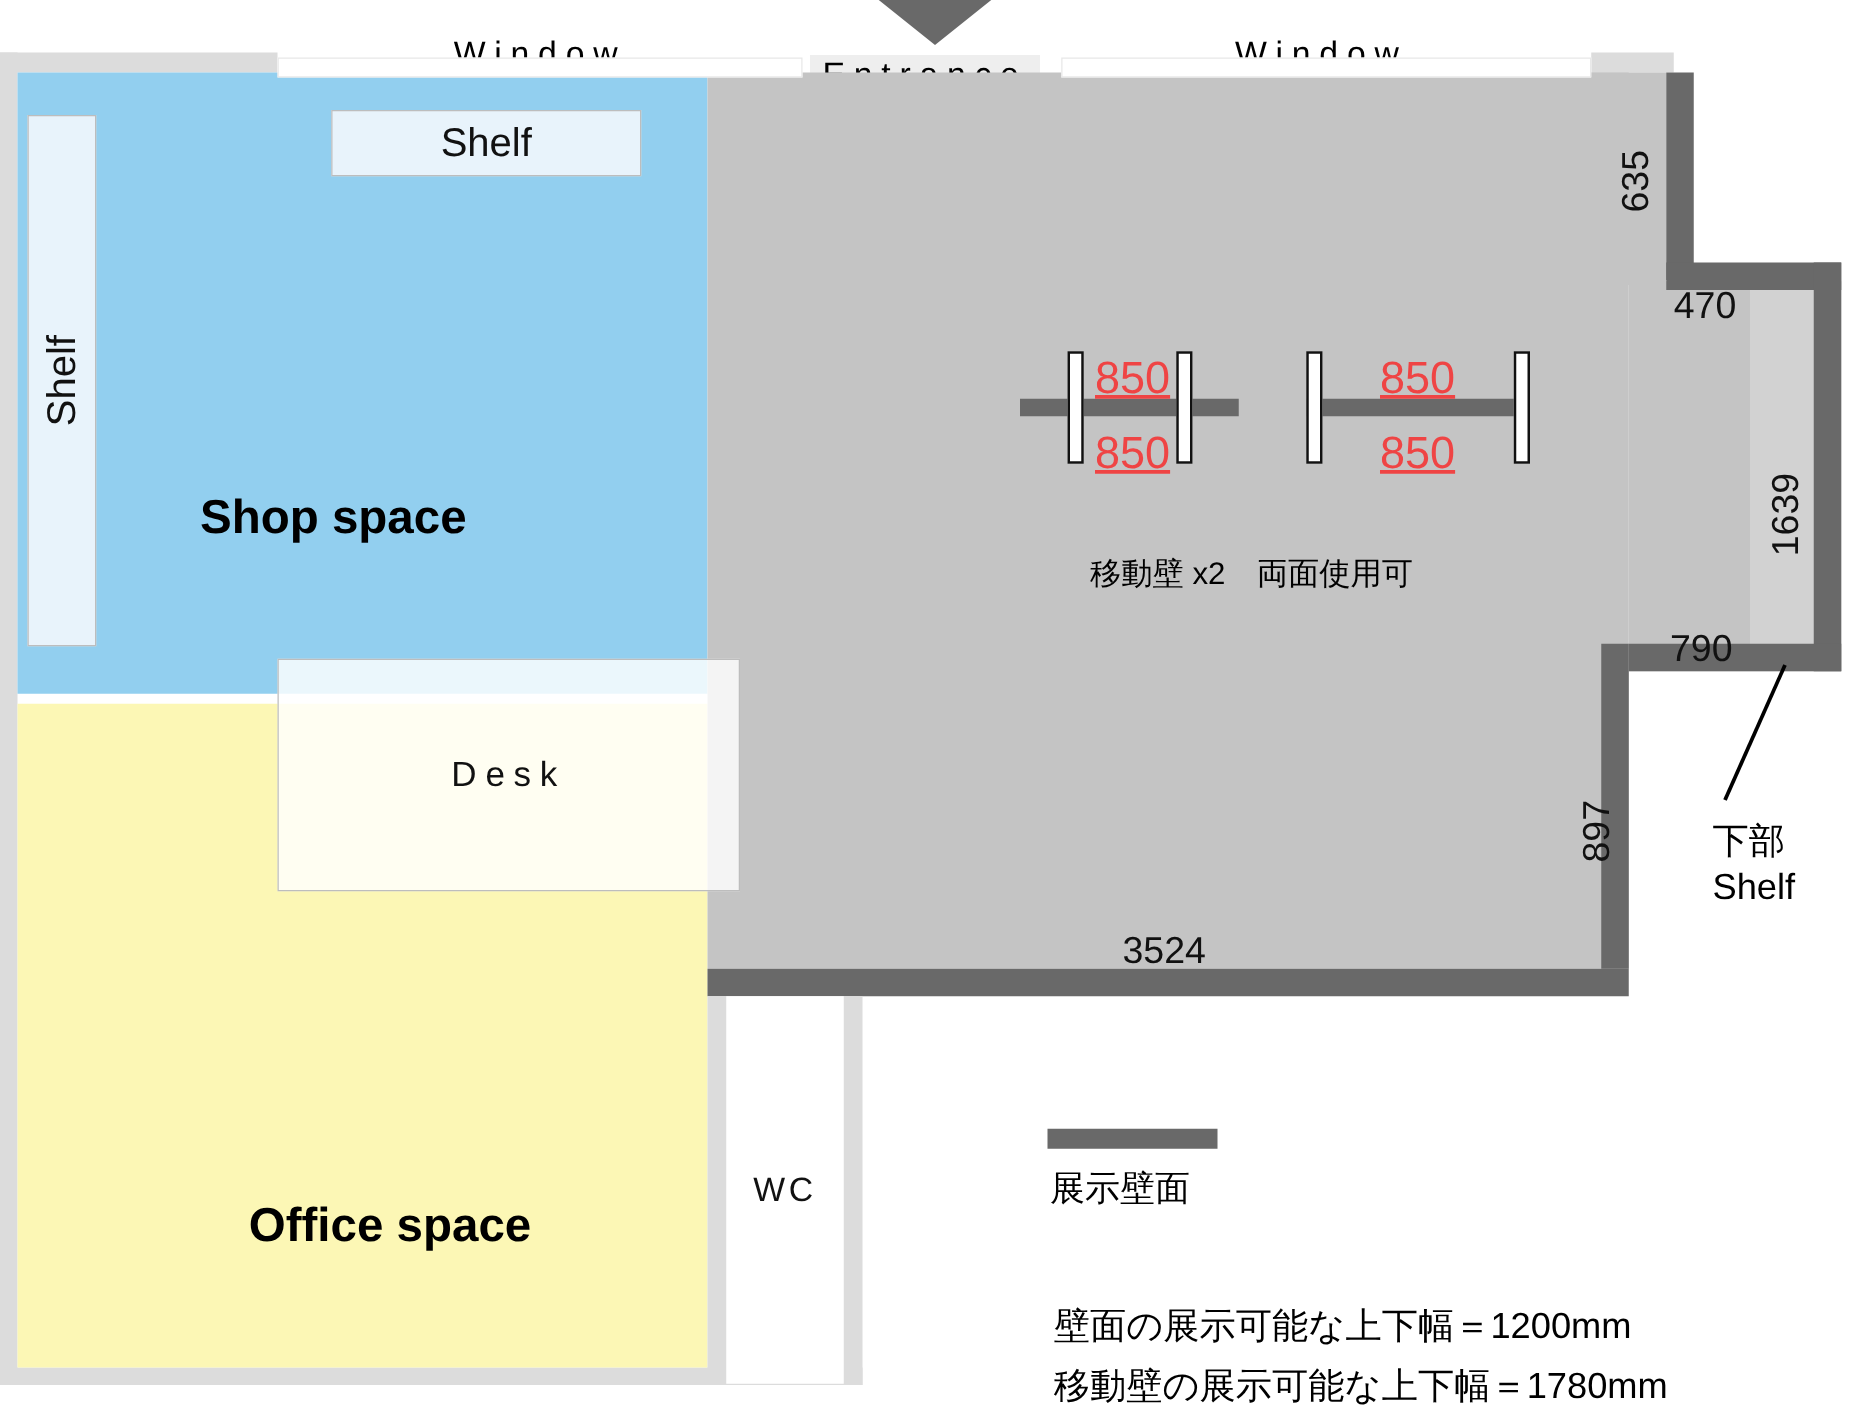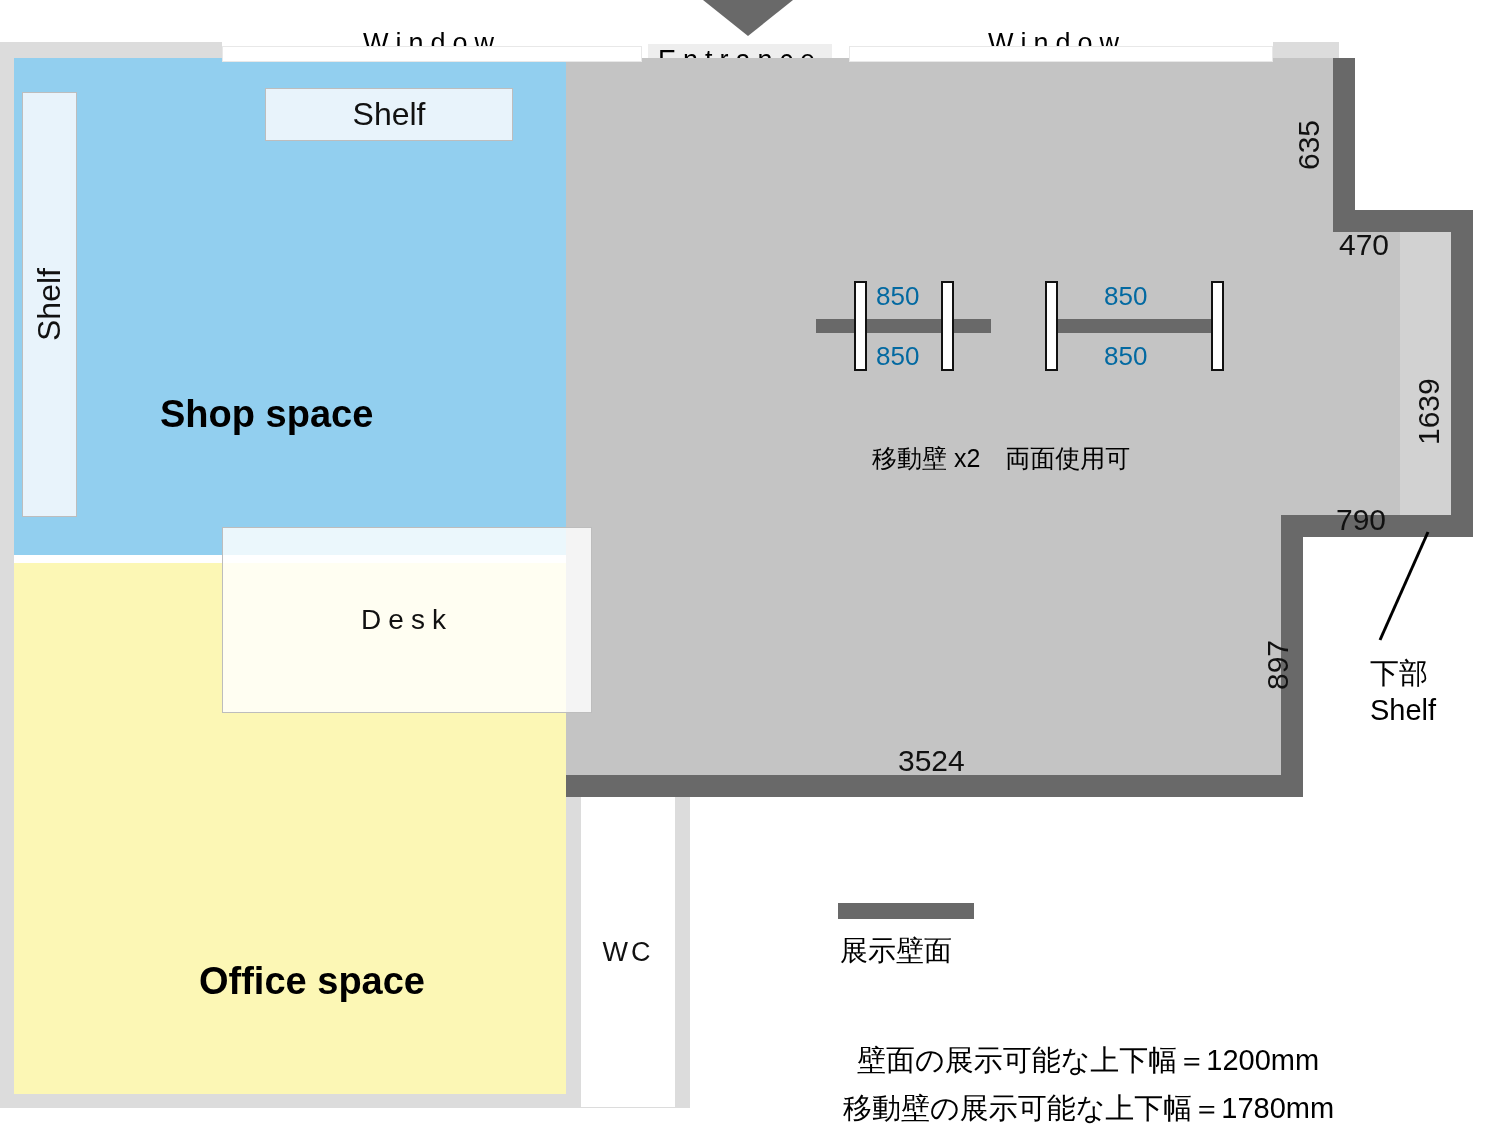--- a/index.html
+++ b/index.html
@@ -133,23 +133,24 @@
     background: #696969;
     height: 14px;
   }
   .mw-cap {
     background: #ffffff;
     border: 2px solid #111;
     box-sizing: border-box;
     width: 13px; height: 90px;
   }
   .mw-dim {
-    font-size: 26px;
-    color: #0369a1;
-    white-space: nowrap;
+    font-size: 36px;
+    color: #ef4444;
+    white-space: nowrap;
+    text-decoration: underline;
   }
   .mw-note {
     font-size: 25px;
     color: #000;
     white-space: nowrap;
   }
 
   
   .dim {
     font-size: 30px;
@@ -279,16 +280,16 @@
     <line x1="88" y1="2" x2="40" y2="110" stroke="#000" stroke-width="3"></line>
   </svg>
   <div class="abs callout-label" style="left:1370px; top:655px;">
     <div>下部</div>
     <div>Shelf</div>
   </div>
 
   <div class="abs legend-swatch" style="left:838px; top:903px;"></div>
   <div class="abs legend-text" style="left:840px; top:932px;">展示壁面</div>
 
-  <div class="abs note-line" style="left:843px; top:1041px;margin-left:14px;">壁面の展示可能な上下幅＝1200mm</div>
+  <div class="abs note-line" style="left:843px; top:1041px;">壁面の展示可能な上下幅＝1200mm</div>
   <div class="abs note-line" style="left:843px; top:1089px;text-align:right;">移動壁の展示可能な上下幅＝1780mm</div>
 
 </div>
 
 </body></html>

